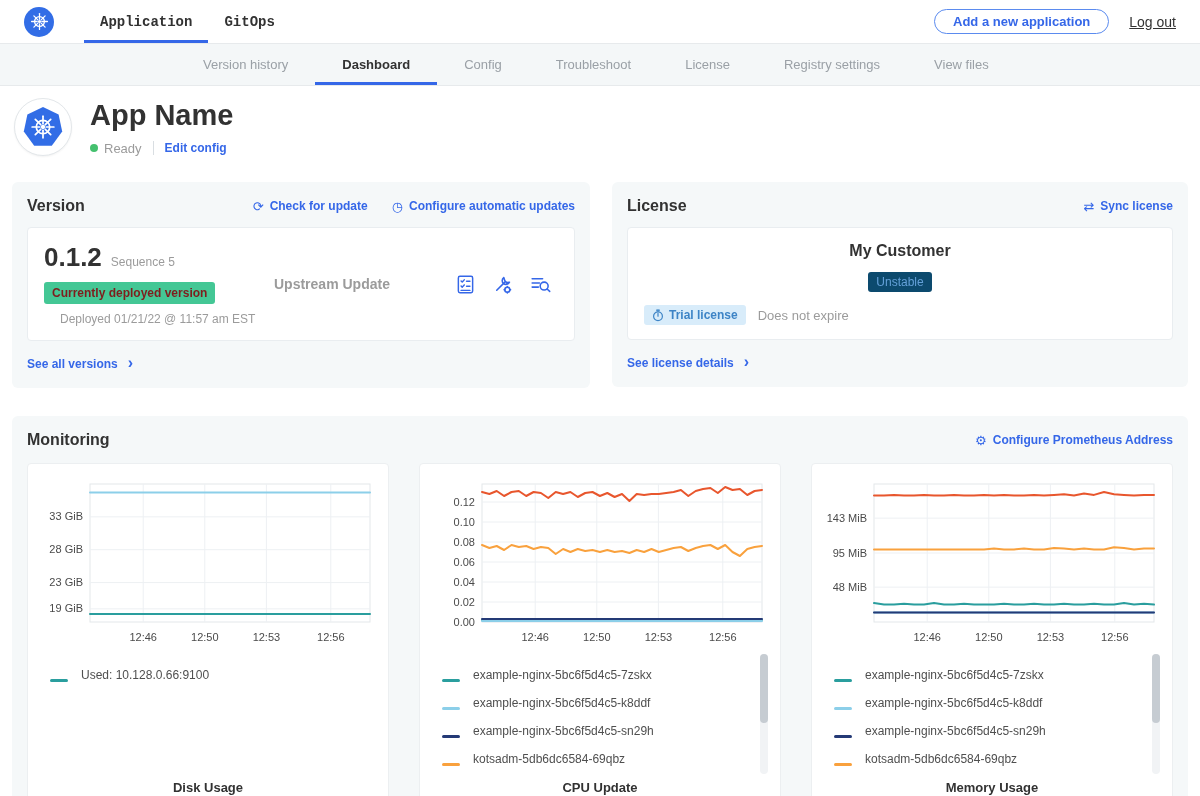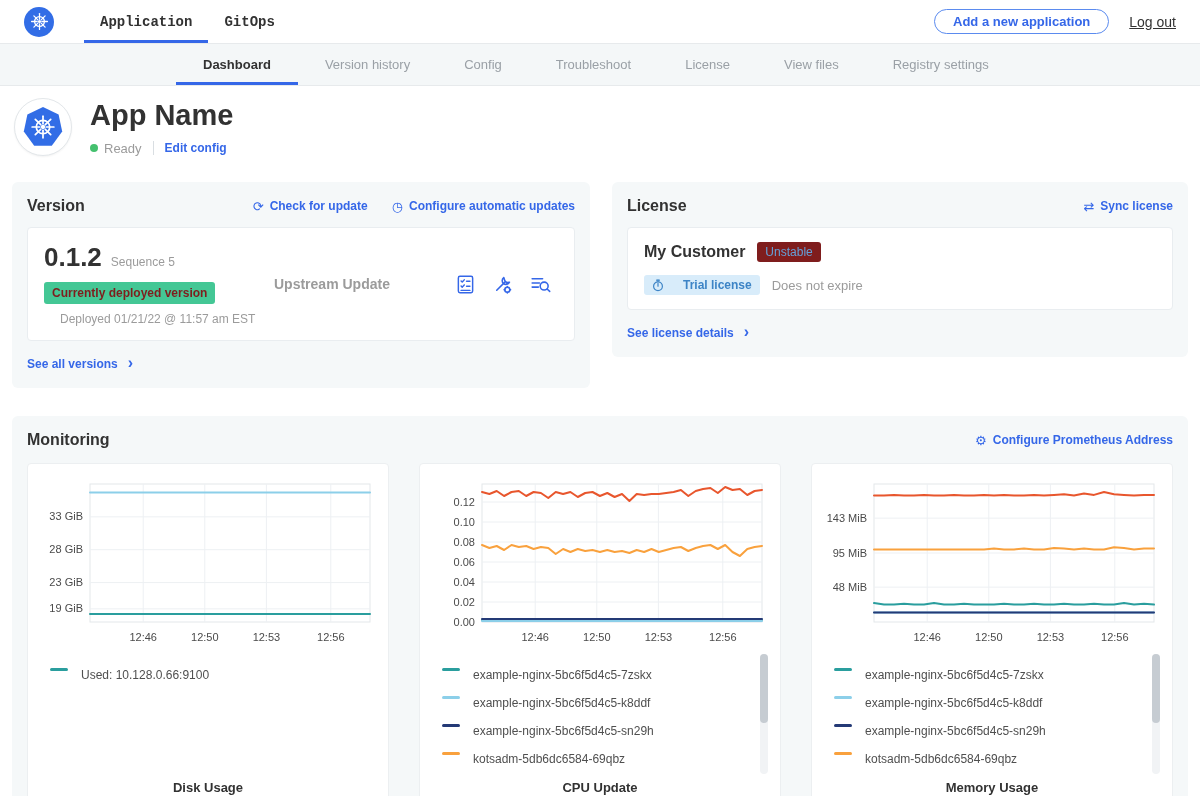--- a/index.html
+++ b/index.html
@@ -86,40 +86,40 @@
   .deployed-badge {
     display:inline-block; margin-top:9px; background:#44c795; color:#7f1d1d;
     font-size:12px; font-weight:700; padding:4px 8px; border-radius:3px;
   }
   .deployed-at { font-size:12px; color:#9b9b9b; margin-top:8px;margin-left:16px; }
   .upstream { flex:1; font-size:14px; font-weight:700; color:#9b9b9b; }
   .ver-icons { display:flex; gap:16px; align-items:center; padding-right:6px; }
   .ver-icons svg { display:block; cursor:pointer; }
   .see-link { margin-top:13px; }
 
-  .lic-row1 { display:flex; align-items:center; gap:12px; }
+  .lic-row1 { display:flex; align-items:center; gap:12px;flex-direction:column; }
   .customer { font-size:16px; font-weight:700; }
-  .chan-badge { background:#7f1d1d; color:#64a0d8; font-size:12px; padding:3px 8px; border-radius:3px; }
+  .chan-badge { background:#0c4a6e; color:#64a0d8; font-size:12px; padding:3px 8px; border-radius:3px; }
   .lic-row2 { display:flex; align-items:center; gap:12px; margin-top:13px; }
   .trial-badge {
     background:#d8ecfa; color:#3d84c6; font-size:12px; font-weight:700;
-    padding:3px 8px; border-radius:3px; display:inline-flex; align-items:center; gap:19px;
+    padding:3px 8px; border-radius:3px; display:inline-flex; align-items:center; gap:5px;
   }
   .expiry { font-size:13px; color:#9b9b9b; }
 
   
   .monitoring { margin:28px 12px 0; }
   .charts { display:flex; gap:30px; margin-top:14px; }
   .chart-card {
     background:#fff; border:1px solid #eceff1; border-radius:4px;
     width:362px; height:347px; padding:10px 10px 14px;
     display:flex; flex-direction:column; position:relative;
   }
   .legend { flex:1; position:relative; padding-left:12px; margin-top:6px; }
-  .legend-item { display:flex; align-items:flex-start; gap:13px; margin:14px 0; font-size:12px; color:#4f4f4f; }
+  .legend-item { display:flex; align-items:flex-end; gap:13px; margin:14px 0; font-size:12px; color:#4f4f4f; }
   .dash { width:18px; height:3px; border-radius:2px; flex:0 0 auto; }
   .scrollbar {
     position:absolute; right:2px; top:0; width:8px; height:95%;
     background:#f1f3f5; border-radius:4px;
   }
   .scroll-thumb { width:8px; height:58%; background:#c6ccd2; border-radius:4px; cursor:pointer; }
   .chart-title { text-align:center; font-size:13px; font-weight:700; margin-top:0; }
 </style>
 </head>
 <body>
@@ -145,27 +145,27 @@
       <div class="top-tab active">Application</div>
       <div class="top-tab">GitOps</div>
     </nav>
   <div class="top-right">
     <button class="add-app-btn">Add a new application</button>
     <span class="logout">Log out</span>
   </div>
 </header>
 
 <nav class="subnav" id="subnav">
+    <div class="sub-tab">Version history</div>
     <div class="sub-tab active">Dashboard</div>
-    <div class="sub-tab">Version history</div>
     <div class="sub-tab">Config</div>
     <div class="sub-tab">Troubleshoot</div>
     <div class="sub-tab">License</div>
+    <div class="sub-tab">Registry settings</div>
     <div class="sub-tab">View files</div>
-    <div class="sub-tab">Registry settings</div>
   </nav>
 
 <section class="app-header">
   <div class="app-icon">
     <div class="hepta">
       <svg width="26" height="26" viewBox="0 0 24 24">
         <g stroke="#fff" stroke-width="1.6" stroke-linecap="round" fill="none">
           <circle cx="12" cy="12" r="6.2"></circle>
           <line x1="12" y1="2" x2="12" y2="9"></line>
             <line x1="12" y1="15" x2="12" y2="22"></line>

